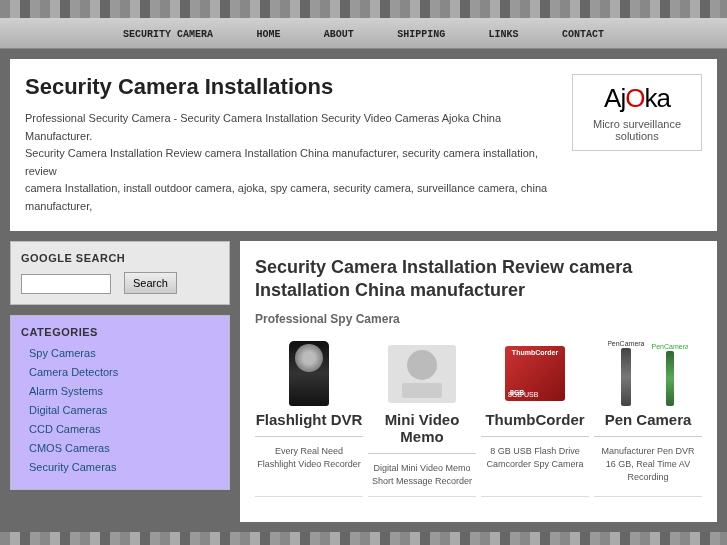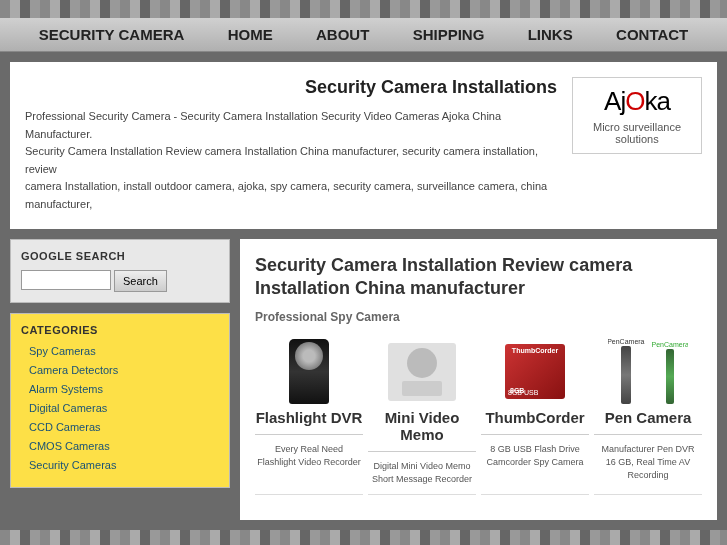--- a/index.html
+++ b/index.html
@@ -26,24 +26,25 @@
     
     .nav-bar {
       background: linear-gradient(to bottom, #d0d0d0, #b0b0b0);
       padding: 8px 0;
       text-align: center;
       border-bottom: 1px solid #888;
     }
     .nav-bar a {
       color: #222;
       text-decoration: none;
-      font-size: 15px;
+      font-size: 10px;
       font-weight: bold;
       padding: 0 20px;
       text-transform: uppercase;
+      font-family: Liberation Mono, monospace;
     }
 
     
     .main-wrapper {
       background: #6a6a6a;
       padding: 10px;
     }
 
     
     .header-section {
@@ -51,25 +52,24 @@
       padding: 15px;
       margin-bottom: 10px;
       display: flex;
       align-items: flex-start;
       justify-content: space-between;
     }
     .header-text {
       flex: 1;
     }
     .header-text h1 {
-      font-size: 18px;
+      font-size: 22px;
       font-weight: bold;
       color: #222;
       margin-bottom: 10px;
-      text-align: right;
     }
     .header-text p {
       font-size: 11px;
       color: #444;
       line-height: 1.6;
     }
     .logo-box {
       width: 130px;
       min-width: 130px;
       margin-left: 15px;
@@ -101,43 +101,43 @@
     .search-box h3 {
       font-size: 11px;
       font-weight: bold;
       color: #333;
       margin-bottom: 8px;
       text-transform: uppercase;
       letter-spacing: 0.5px;
     }
     .search-form {
       display: flex;
-      gap: 3px;
-      align-items: flex-start;
+      gap: 13px;
+      align-items: flex-end;
     }
     .search-form input {
       width: 90px;
       height: 20px;
       border: 1px solid #999;
       padding: 2px 4px;
       font-size: 11px;
       background: #fff;
     }
     .search-form button {
       height: 22px;
       padding: 0 8px;
       font-size: 11px;
       background: linear-gradient(to bottom, #eee, #ccc);
       border: 1px solid #999;
       cursor: pointer;
     }
 
     
     .categories-box {
-      background: #fde047;
+      background: #c4b5fd;
       border: 1px solid #bbb;
       padding: 10px;
     }
     .categories-box h3 {
       font-size: 11px;
       font-weight: bold;
       color: #333;
       margin-bottom: 8px;
       text-transform: uppercase;
       letter-spacing: 0.5px;

